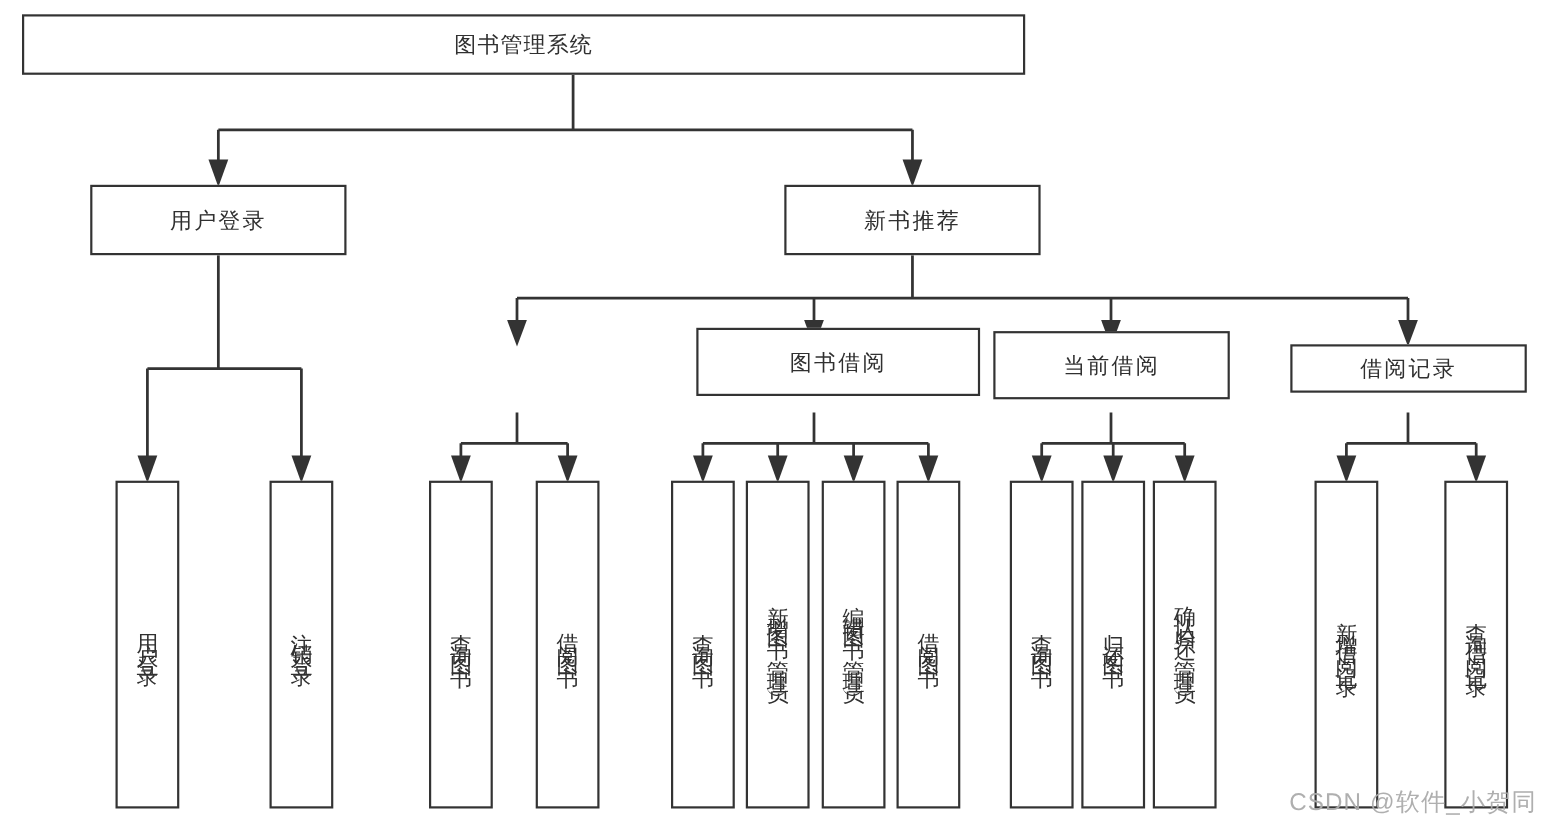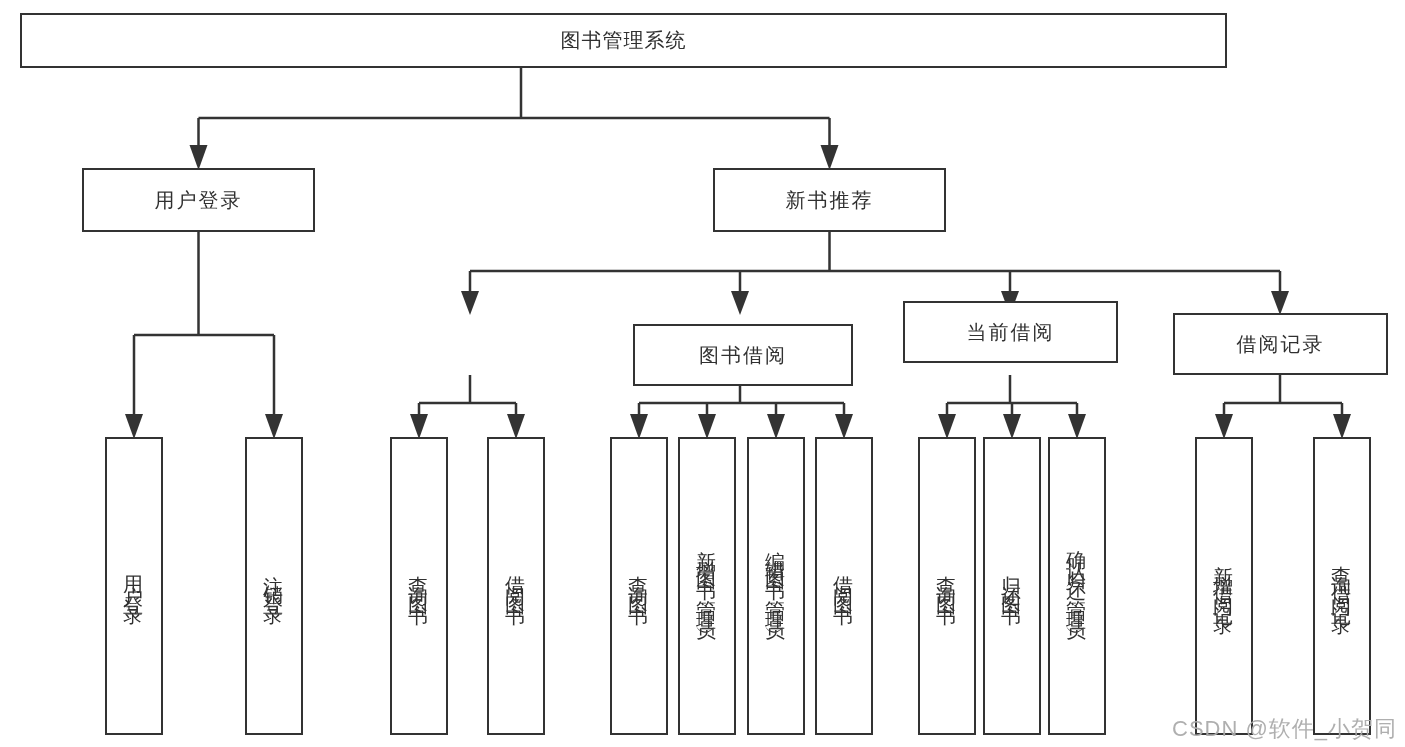--- a/index.html
+++ b/index.html
@@ -66,28 +66,28 @@
       <polygon points="1003,414 1021,414 1012,439"></polygon>
       <polygon points="1068,414 1086,414 1077,439"></polygon>
     </g>
     <g>
       <path d="M1280 375 V403 M1224 403 H1342 M1224 403 V416 M1342 403 V416"></path>
       <polygon points="1215,414 1233,414 1224,439"></polygon>
       <polygon points="1333,414 1351,414 1342,439"></polygon>
     </g>
   </svg>
 
-  <div class="box" style="left:20px;top:13px;width:1207px;height:55px;letter-spacing:1px;">图书管理系统</div>
+  <div class="box" style="left:20px;top:13px;width:912px;height:55px;letter-spacing:1px;">图书管理系统</div>
 
   <div class="box" style="left:82px;top:168px;width:233px;height:64px;">用户登录</div>
   <div class="box" style="left:713px;top:168px;width:233px;height:64px;">新书推荐</div>
 
-  <div class="box" style="left:633px;top:324px;width:220px;height:62px;">图书借阅</div>
+  <div class="box" style="left:633px;top:298px;width:258px;height:62px;">图书借阅</div>
   <div class="box" style="left:903px;top:301px;width:215px;height:62px;">当前借阅</div>
-  <div class="box" style="left:1173px;top:313px;width:215px;height:62px;">借阅记录</div>
+  <div class="box" style="left:1173px;top:313px;width:215px;height:44px;">借阅记录</div>
 
   <div class="box leaf" style="left:105px;top:437px;width:58px;height:298px;">用户登录</div>
   <div class="box leaf" style="left:245px;top:437px;width:58px;height:298px;">注销登录</div>
 
   <div class="box leaf" style="left:390px;top:437px;width:58px;height:298px;">查询图书</div>
   <div class="box leaf" style="left:487px;top:437px;width:58px;height:298px;">借阅图书</div>
 
   <div class="box leaf" style="left:610px;top:437px;width:58px;height:298px;">查询图书</div>
   <div class="box leaf" style="left:678px;top:437px;width:58px;height:298px;">新增图书（管理员）</div>
   <div class="box leaf" style="left:747px;top:437px;width:58px;height:298px;">编辑图书（管理员）</div>

